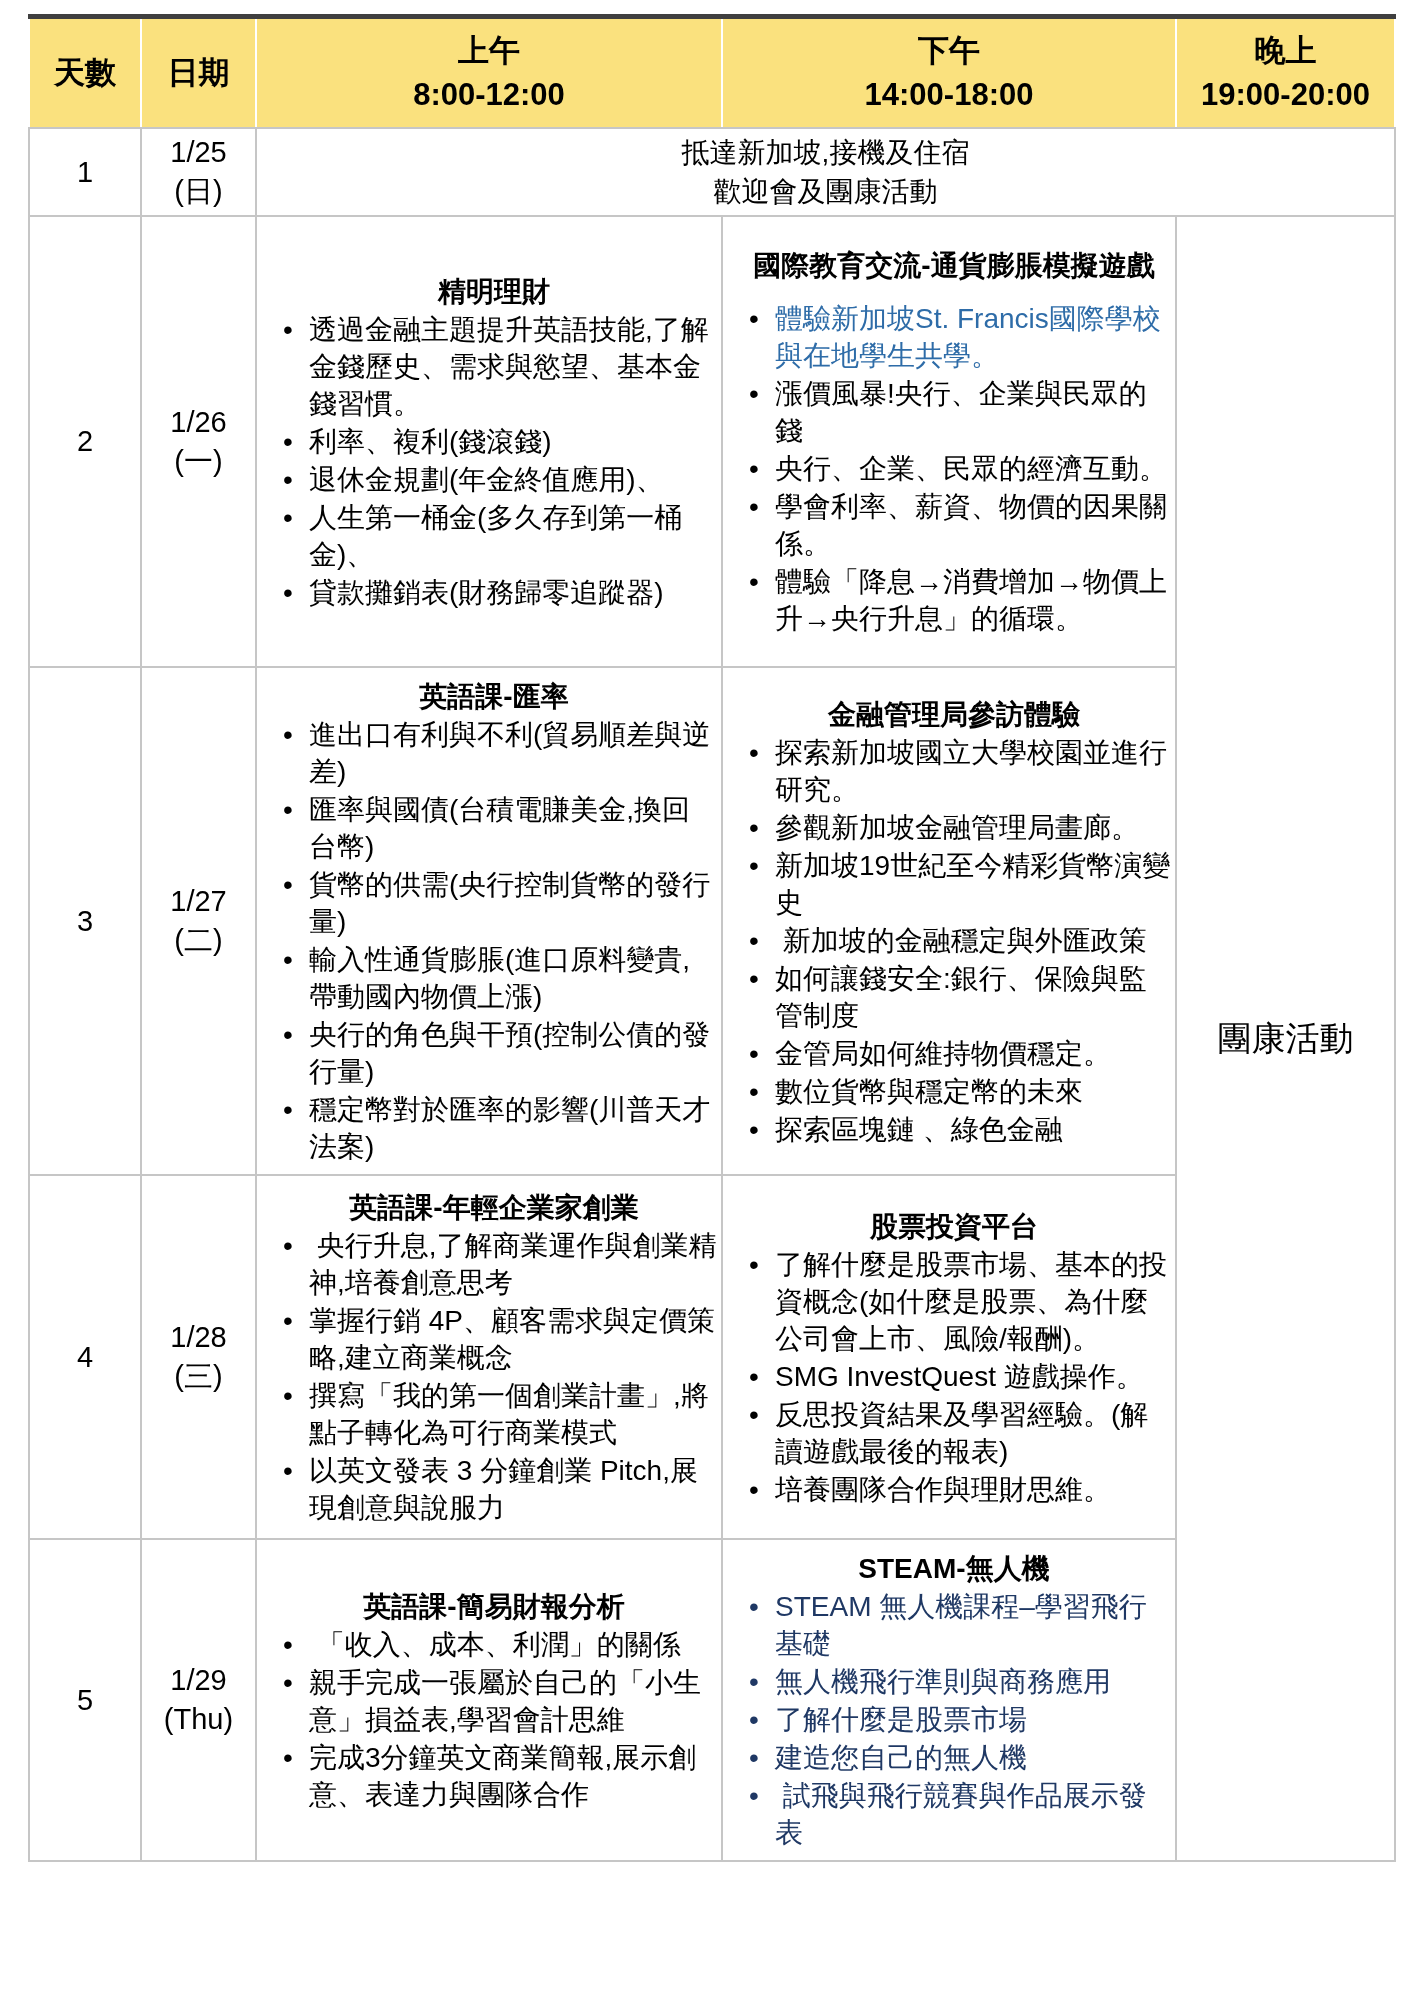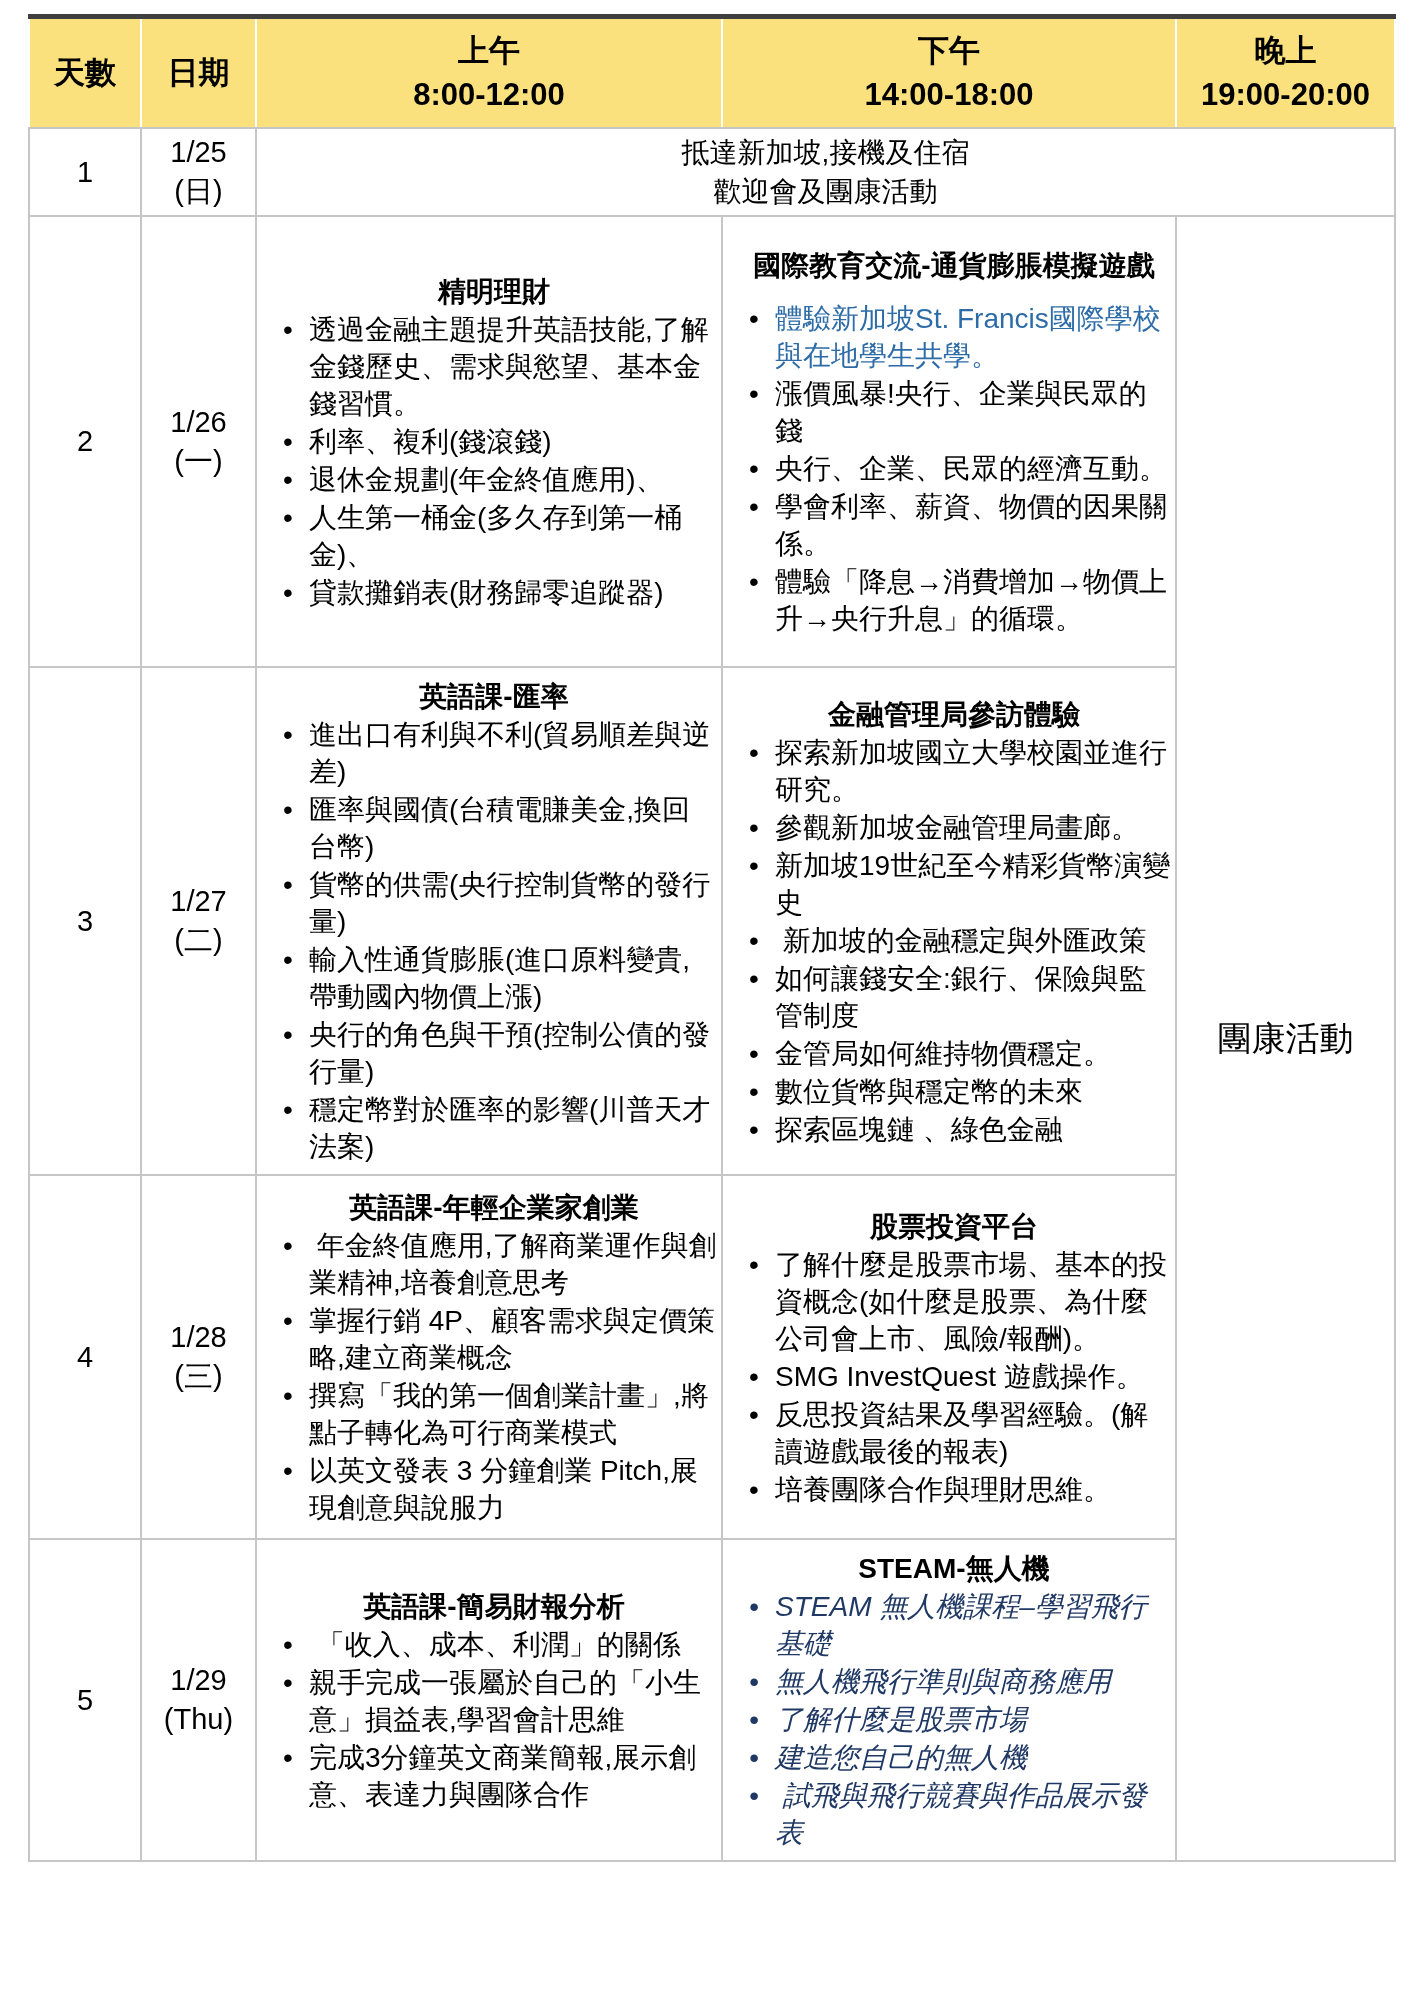--- a/index.html
+++ b/index.html
@@ -69,21 +69,21 @@
     margin: 1px 0;
     white-space: pre-wrap;
   }
   ul.bullets li::before {
     content: "\2022";
     position: absolute;
     left: 0; top: 0;
   }
   ul.bullets li.blue { color: var(--blue); margin-top: 16px; }
   ul.bullets li.blue::before { color: #000; }
-  ul.bullets li.navy { color: var(--navy); font-style: italic; }
+  ul.bullets li.navy { color: var(--navy); }
   td.evening-cell { text-align: center; font-size: 34px; }
 </style>
 </head>
 <body>
 
 <div class="table-wrap">
   <table class="itinerary">
     <colgroup>
       <col style="width:112px">
         <col style="width:115px">
@@ -189,21 +189,21 @@
 
       <tr class="r4">
         <td class="day-cell">4</td>
         <td class="date-cell">
           <div class="dline">1/28</div>
           <div class="dline">(三)</div>
         </td>
         <td class="content">
           <div class="cell-title">英語課-年輕企業家創業</div>
           <ul class="bullets">
-              <li> 年金終值應用,了解商業運作與創業精神,培養創意思考</li>
+              <li> 央行升息,了解商業運作與創業精神,培養創意思考</li>
               <li>掌握行銷 4P、顧客需求與定價策略,建立商業概念</li>
               <li>撰寫「我的第一個創業計畫」,將點子轉化為可行商業模式</li>
               <li>以英文發表 3 分鐘創業 Pitch,展現創意與說服力</li>
             </ul>
         </td>
         <td class="content">
           <div class="cell-title">股票投資平台</div>
           <ul class="bullets">
               <li>了解什麼是股票市場、基本的投資概念(如什麼是股票、為什麼公司會上市、風險/報酬)。</li>
               <li>SMG InvestQuest 遊戲操作。</li>

